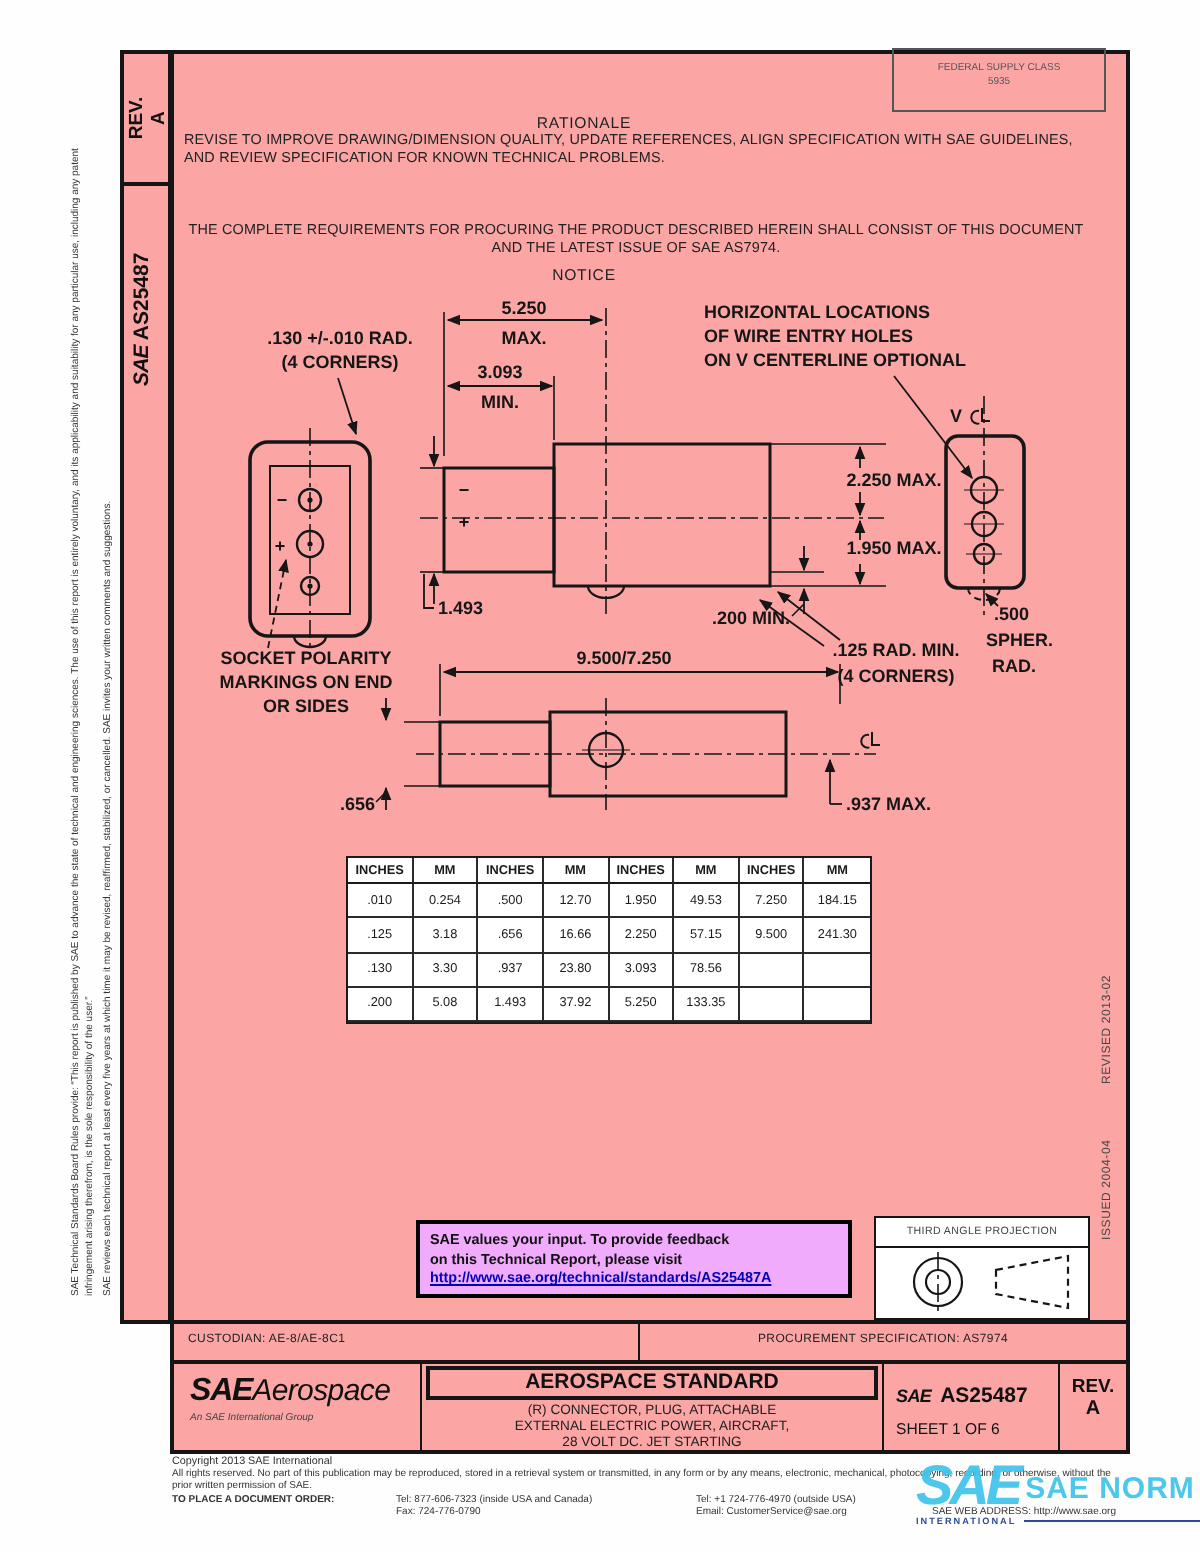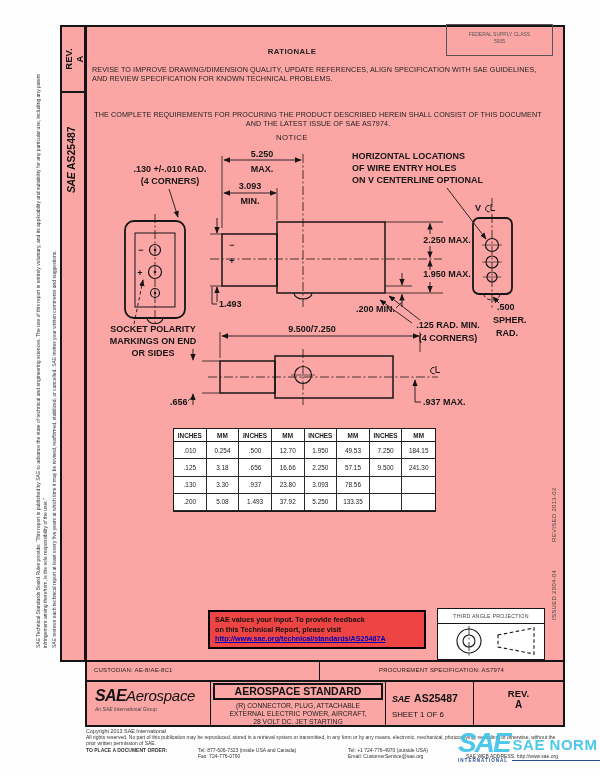--- a/index.html
+++ b/index.html
@@ -20,21 +20,21 @@
   .cl{stroke:#161616;fill:none;stroke-width:.8;stroke-dasharray:9 2.5 2 2.5;}
   .hid{stroke-dasharray:3.5 2.5;}
   
   .tablegrid{position:absolute;display:grid;box-sizing:border-box;border:1.6px solid #1a1a1a;
      grid-template-columns:repeat(8,1fr);grid-template-rows:13px repeat(4,1fr);background:#fff;}
   .tc{border-right:1px solid #2a2a2a;border-bottom:1px solid #2a2a2a;display:flex;align-items:center;
       justify-content:center;font-size:6.4px;color:#1a1a1a;}
   .tc:nth-child(8n){border-right:none;}
   .tc.th{font-weight:bold;border-bottom:1.4px solid #1a1a1a;}
   .figcap{font-size:7.5px;font-weight:bold;text-align:center;letter-spacing:.2px;}
-  .fb{position:absolute;box-sizing:border-box;border:2.4px solid #000;padding:3px 5px;background:#ef4444;}
+  .fb{position:absolute;box-sizing:border-box;border:2.4px solid #000;padding:3px 5px;background:#f0abfc;}
   .fb div{font-size:7.2px;font-weight:bold;line-height:9.6px;white-space:nowrap;}
   .url{color:var(--link);text-decoration:underline;cursor:pointer;}
   
   .cell{box-sizing:border-box;height:100%;}
   .smallcap{font-size:6px;color:#222;letter-spacing:.2px;}
   .copy{font-size:5px;line-height:5.9px;color:#333;}
   .wm-cyan{color:var(--wmc);}
   .wm-navy{color:var(--wmn);}
 </style>
 </head>
@@ -56,21 +56,21 @@
     <span>AS25487</span>
   </div>
 
   <div class="box" style="left:85px;top:25px;width:480px;height:637px;"></div>
 
   <div class="thinbox" style="left:446px;top:24px;width:107px;height:32px;text-align:center;padding-top:6px;">
     <div style="font-size:5px;color:#555;line-height:7px;">FEDERAL SUPPLY CLASS</div>
     <div style="font-size:5px;color:#555;line-height:7px;">5935</div>
   </div>
 
-  <div class="abs heading" style="left:92px;top:47px;width:400px;font-weight:bold;">RATIONALE</div>
+  <div class="abs heading" style="left:92px;top:57px;width:400px;">RATIONALE</div>
   <div class="abs bodytx" style="left:92px;top:66px;width:452px;">REVISE TO IMPROVE DRAWING/DIMENSION QUALITY, UPDATE REFERENCES, ALIGN SPECIFICATION WITH SAE GUIDELINES, AND REVIEW SPECIFICATION FOR KNOWN TECHNICAL PROBLEMS.</div>
   <div class="abs heading" style="left:92px;top:96px;width:400px;margin-top:37px;">NOTICE</div>
   <div class="abs bodytx" style="left:92px;top:111px;width:452px;text-align:center;">THE COMPLETE REQUIREMENTS FOR PROCURING THE PRODUCT DESCRIBED HEREIN SHALL CONSIST OF THIS DOCUMENT AND THE LATEST ISSUE OF SAE AS7974.</div>
 
   <svg class="abs" style="left:90px;top:146px;" width="460" height="272" viewBox="0 0 460 272">
     <defs>
       <marker id="ar" viewBox="0 0 10 10" refX="9" refY="5" markerWidth="7.5" markerHeight="7.5" orient="auto-start-reverse">
         <path d="M0,1 L10,5 L0,9 z" fill="#161616"></path>
       </marker>
     </defs>
@@ -294,21 +294,21 @@
       <div class="cell smallcap" style="width:233px;border-right:1.5px solid #151515;line-height:17px;padding-left:7px;">CUSTODIAN: AE-8/AE-8C1</div>
       <div class="cell smallcap" style="flex:1;line-height:17px;text-align:center;">PROCUREMENT SPECIFICATION: AS7974</div>
     </div>
     <div style="display:flex;height:45px;">
       <div class="cell" style="width:123px;padding:5px 0 0 8px;">
         <div style="white-space:nowrap;">
           <span style="font-style:italic;font-weight:900;font-size:16px;letter-spacing:-.6px;">SAE</span><span style="font-style:italic;font-size:15px;letter-spacing:-.3px;">Aerospace</span>
         </div>
         <div style="font-style:italic;font-size:5px;color:#444;margin-top:1px;">An SAE International Group</div>
       </div>
-      <div class="cell" style="width:176px;border-left:1.5px solid #151515;border-right:1.5px solid #151515;position:relative;">
+      <div class="cell" style="width:232px;border-left:1.5px solid #151515;border-right:1.5px solid #151515;position:relative;">
         <div style="box-sizing:border-box;margin:1px 2px 0 2px;border:2px solid #151515;text-align:center;font-weight:bold;font-size:10.5px;line-height:13px;height:17px;">AEROSPACE STANDARD</div>
         <div style="text-align:center;font-size:6.8px;line-height:8.2px;margin-top:2px;color:#222;">
           <div>(R) CONNECTOR, PLUG, ATTACHABLE</div>
           <div>EXTERNAL ELECTRIC POWER, AIRCRAFT,</div>
           <div>28 VOLT DC. JET STARTING</div>
         </div>
       </div>
       <div class="cell" style="width:88px;border-right:1.5px solid #151515;padding:6px 16px 0 6px;">
         <div style="white-space:nowrap;">
           <span style="font-style:italic;font-weight:900;font-size:9px;letter-spacing:-.3px;">SAE</span>

